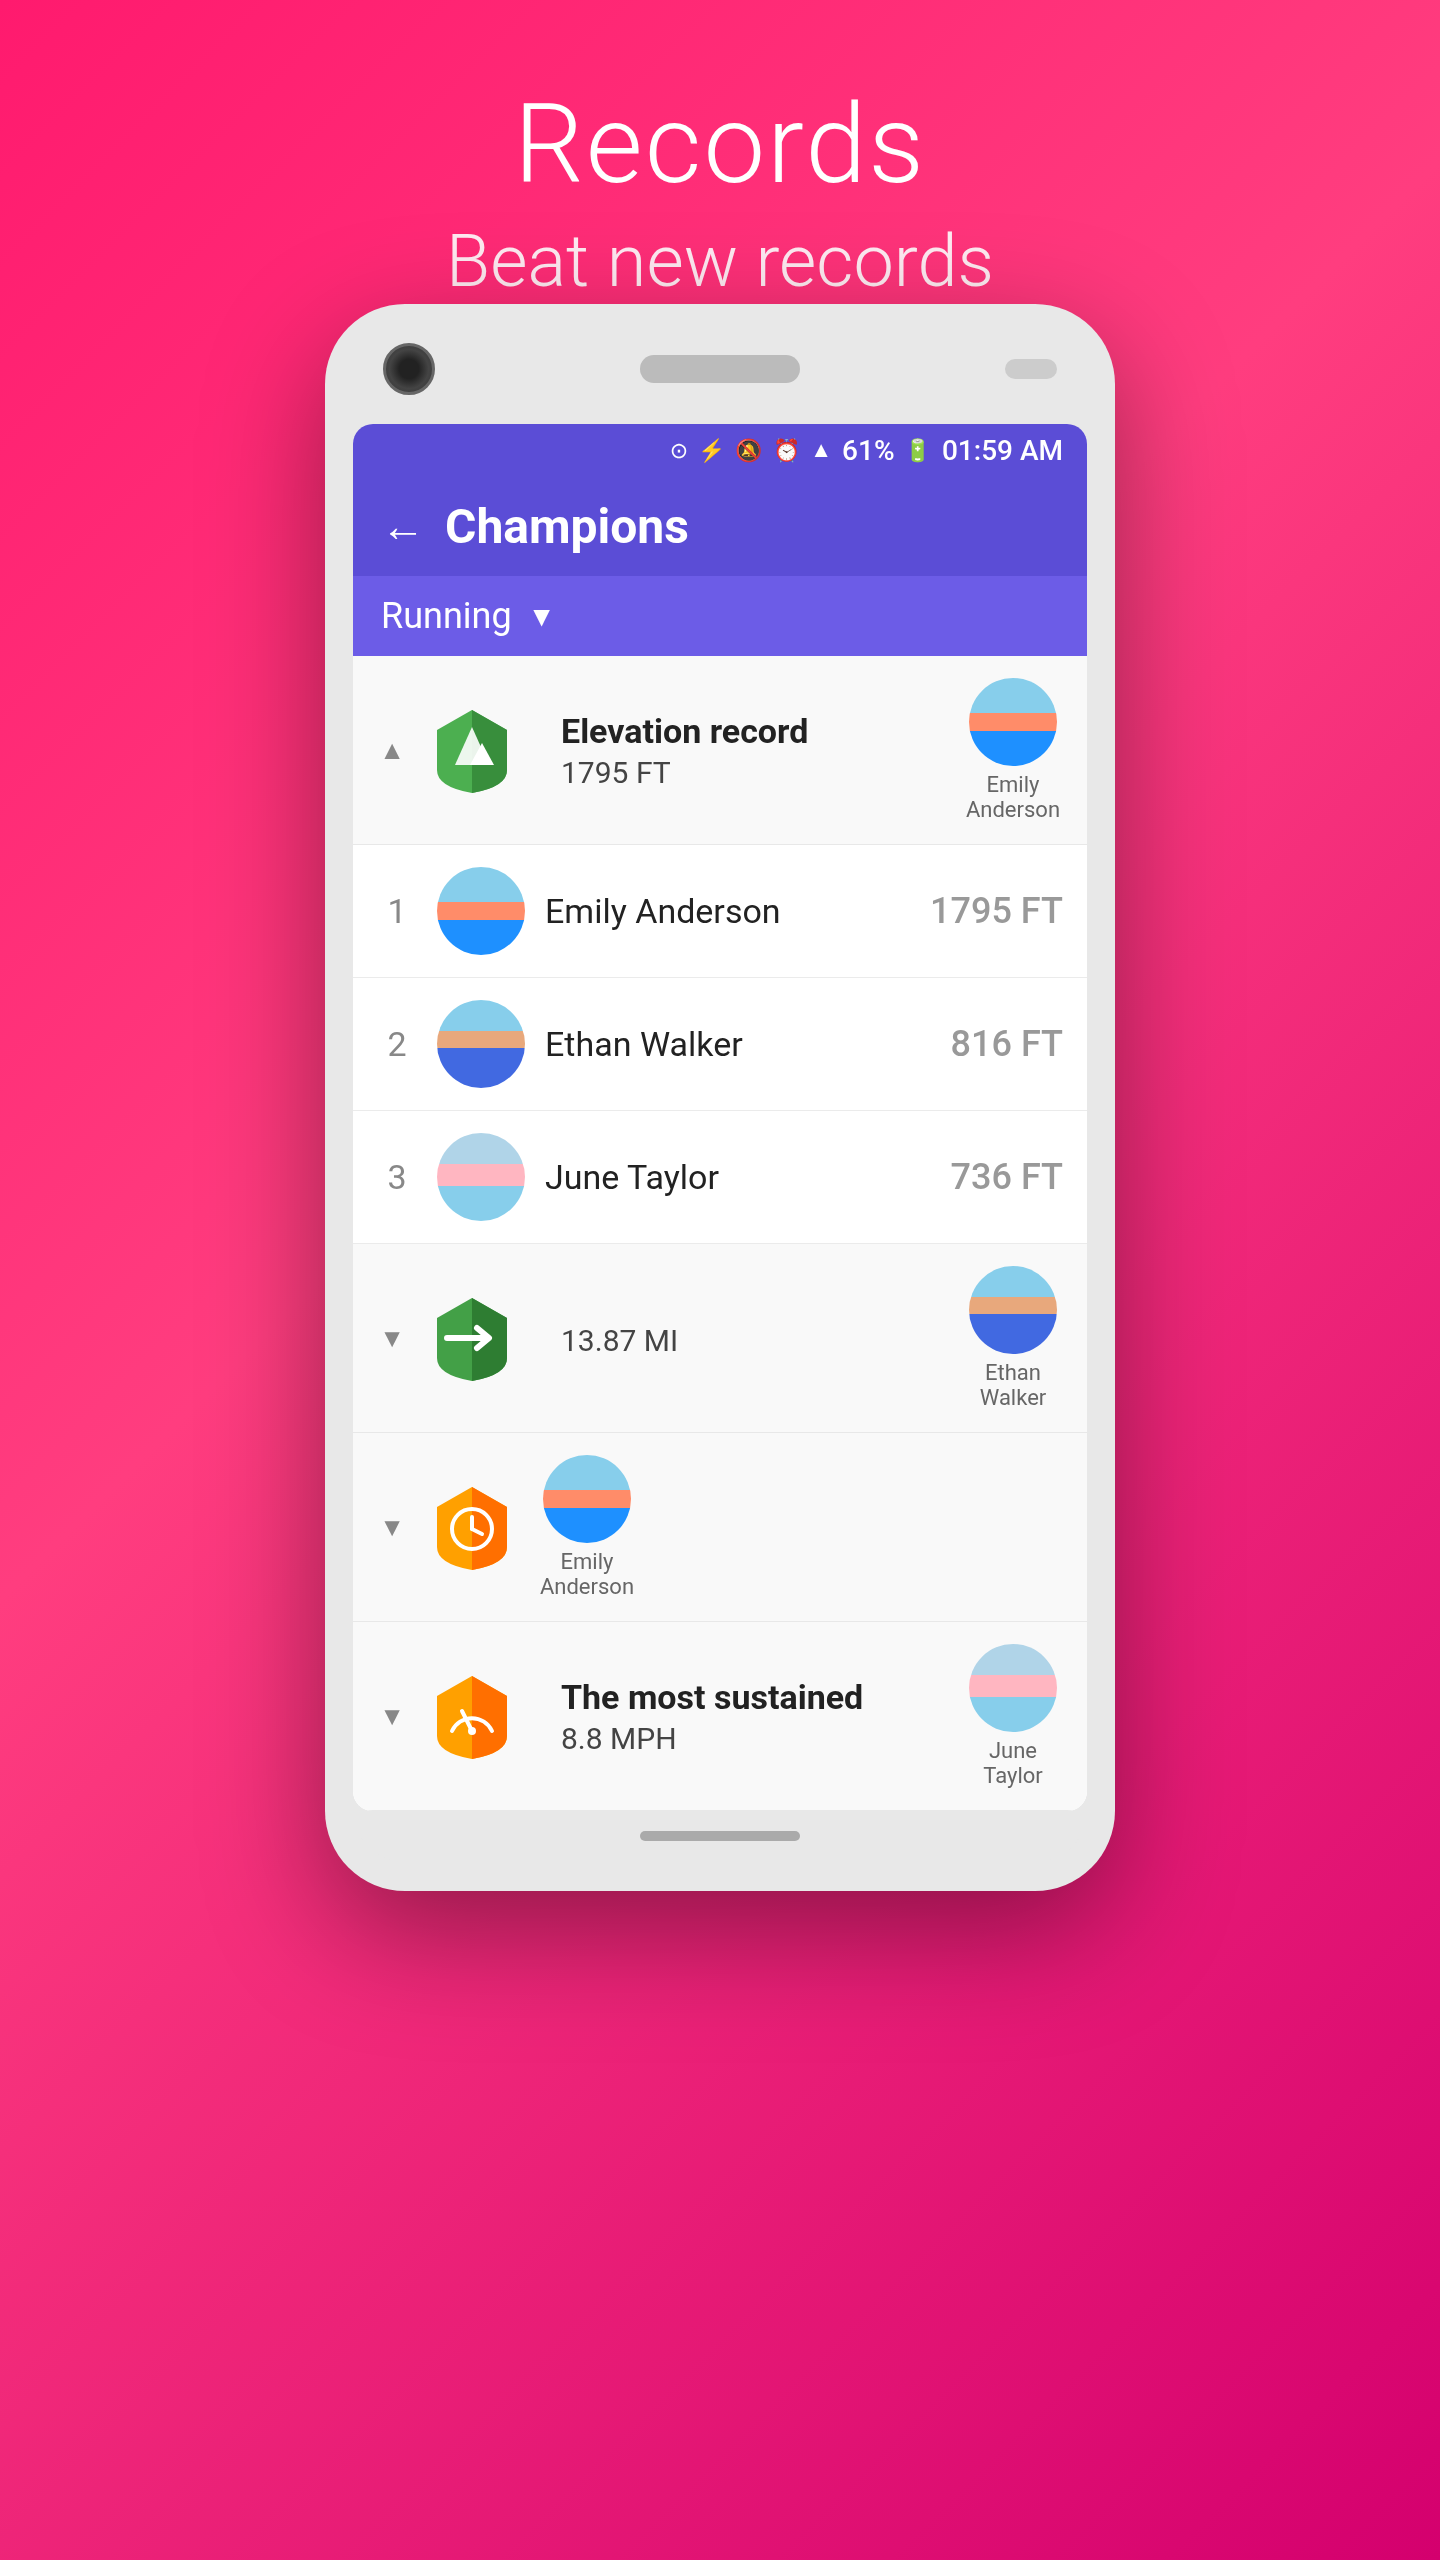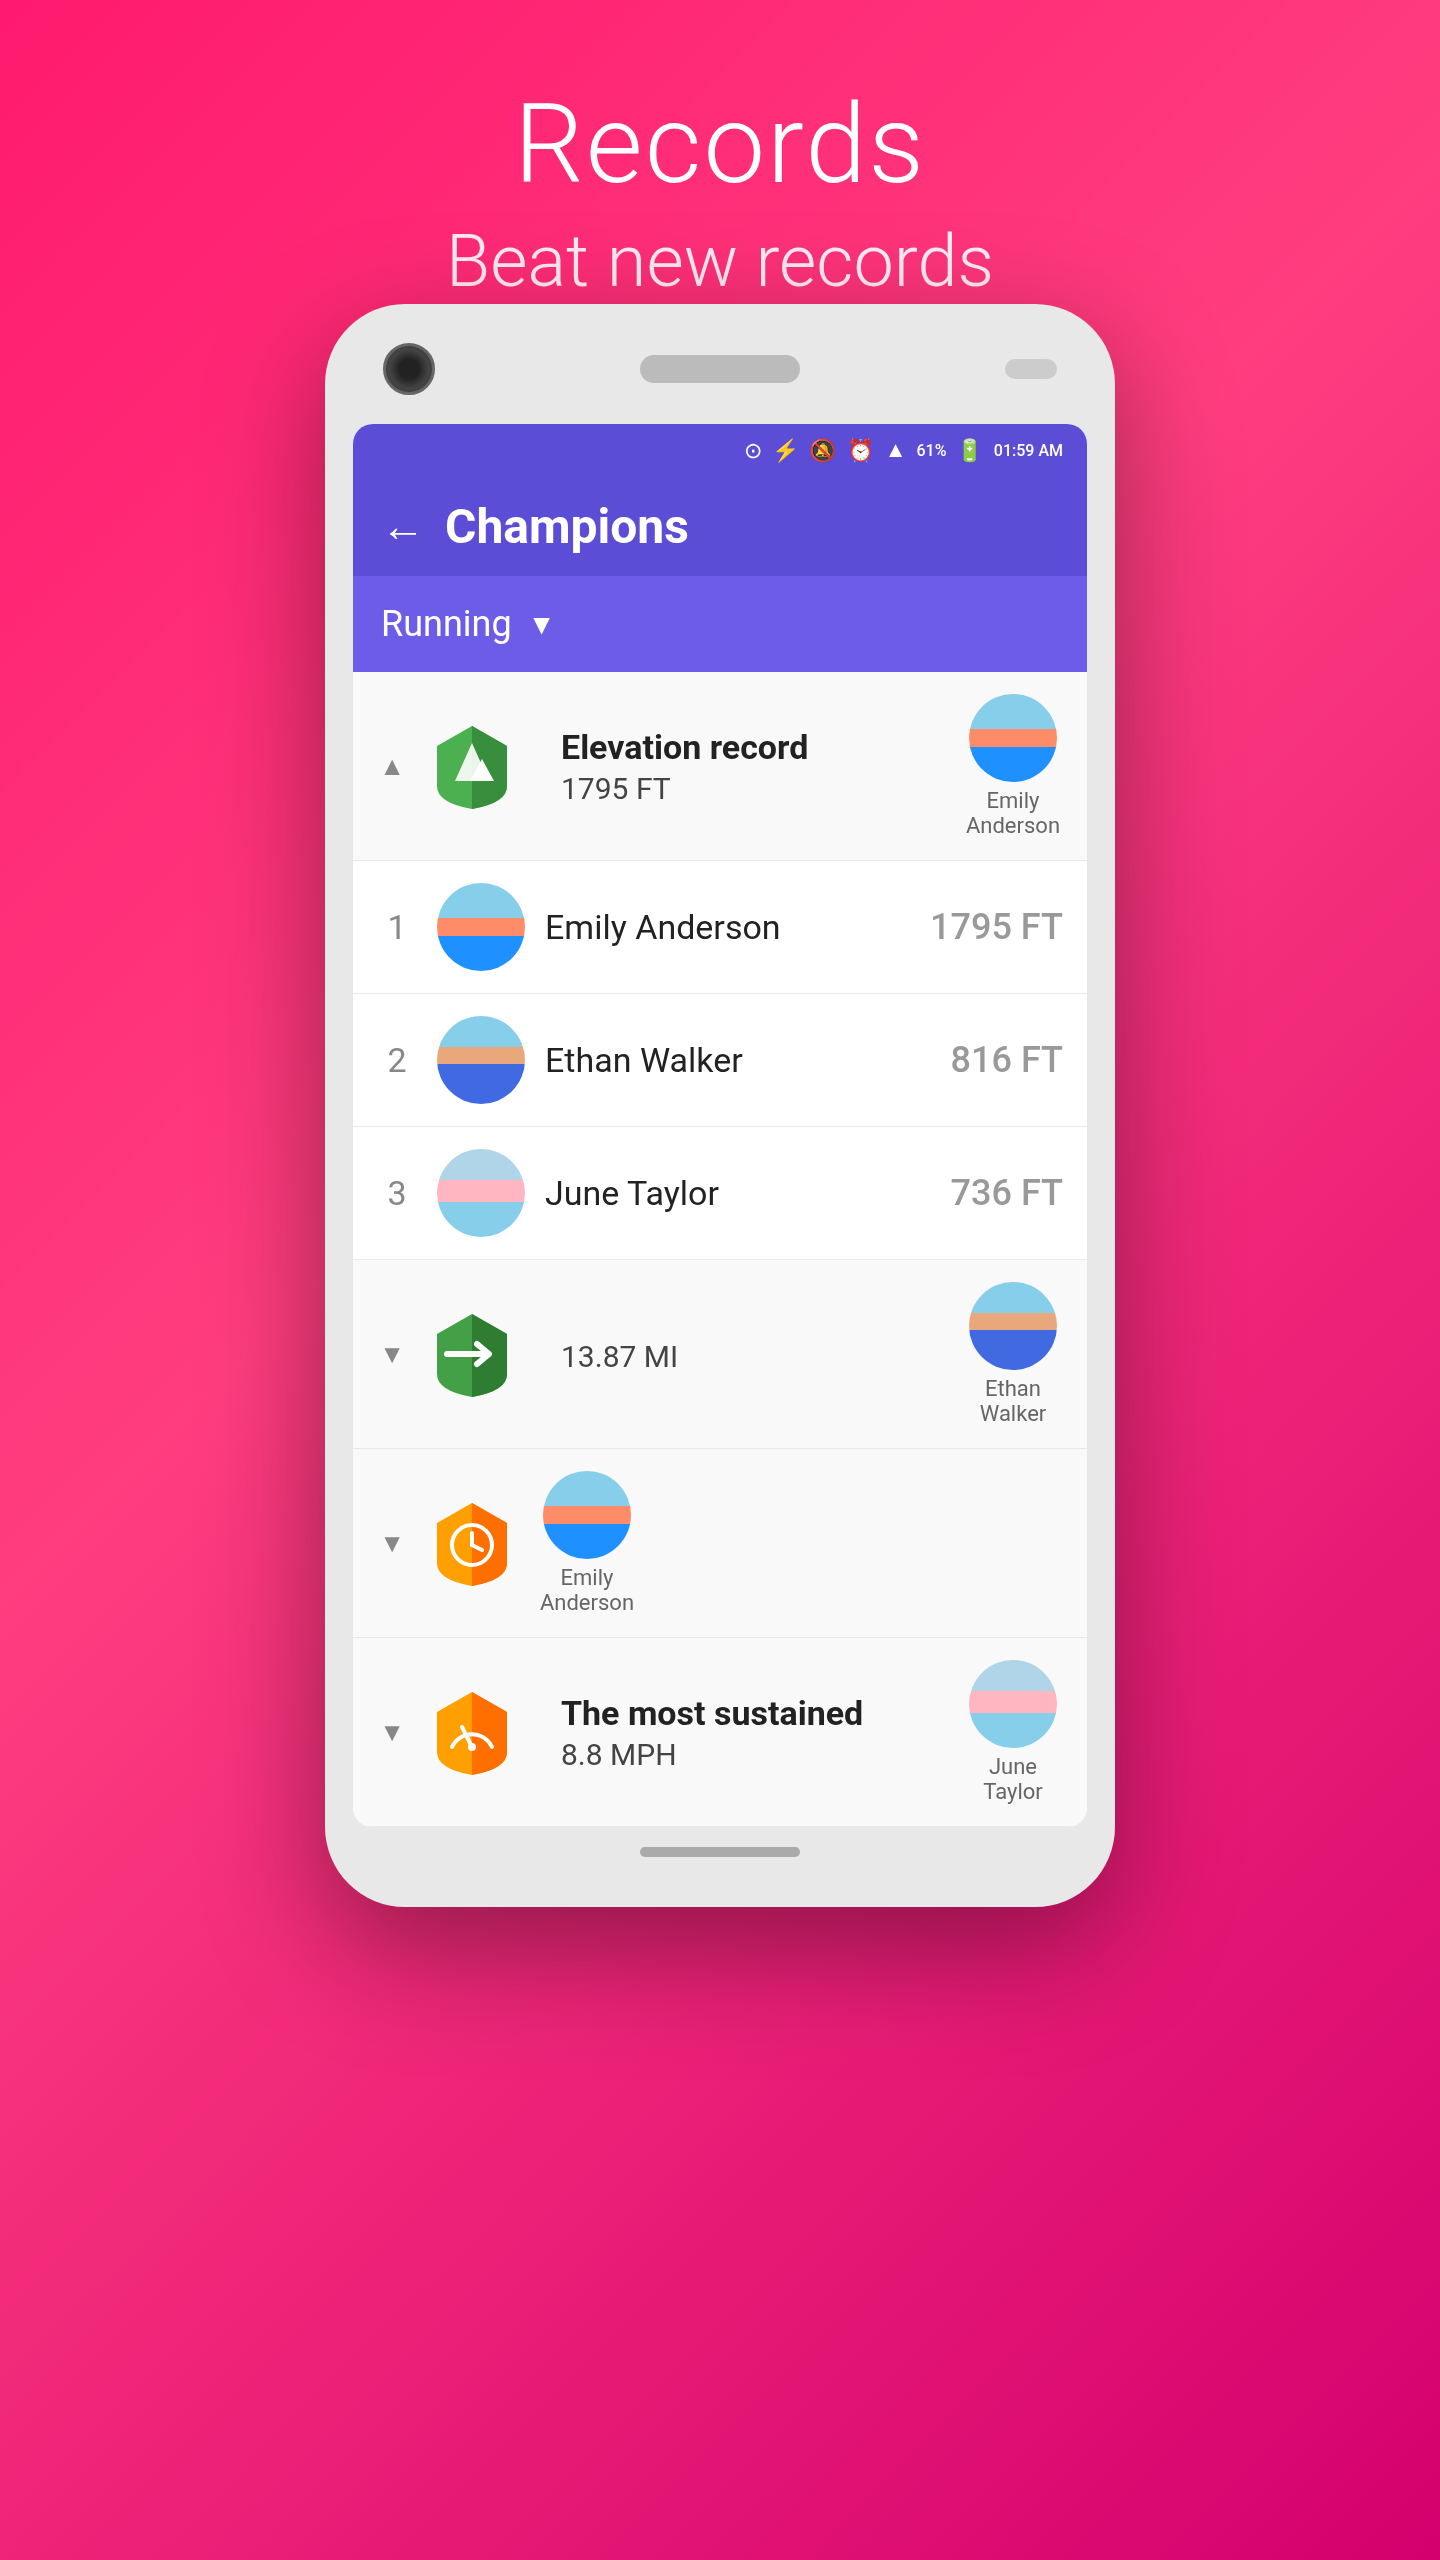--- a/index.html
+++ b/index.html
@@ -93,21 +93,21 @@
       display: flex;
       align-items: center;
       gap: 10px;
     }
     .status-icon {
       color: white;
       font-size: 22px;
     }
     .status-text {
       color: white;
-      font-size: 16px;
+      font-size: 28px;
       font-weight: 500;
     }
 
     
     .app-bar {
       background: #5b4dd6;
       display: flex;
       align-items: center;
       padding: 0 28px;
       height: 100px;
@@ -124,21 +124,21 @@
       font-weight: 700;
       text-align: right;
     }
 
     
     .dropdown-bar {
       background: #6c5ce7;
       display: flex;
       align-items: center;
       padding: 0 28px;
-      height: 96px;
+      height: 80px;
       gap: 16px;
     }
     .dropdown-label {
       color: white;
       font-size: 36px;
       font-weight: 400;
     }
     .dropdown-arrow {
       color: white;
       font-size: 28px;

